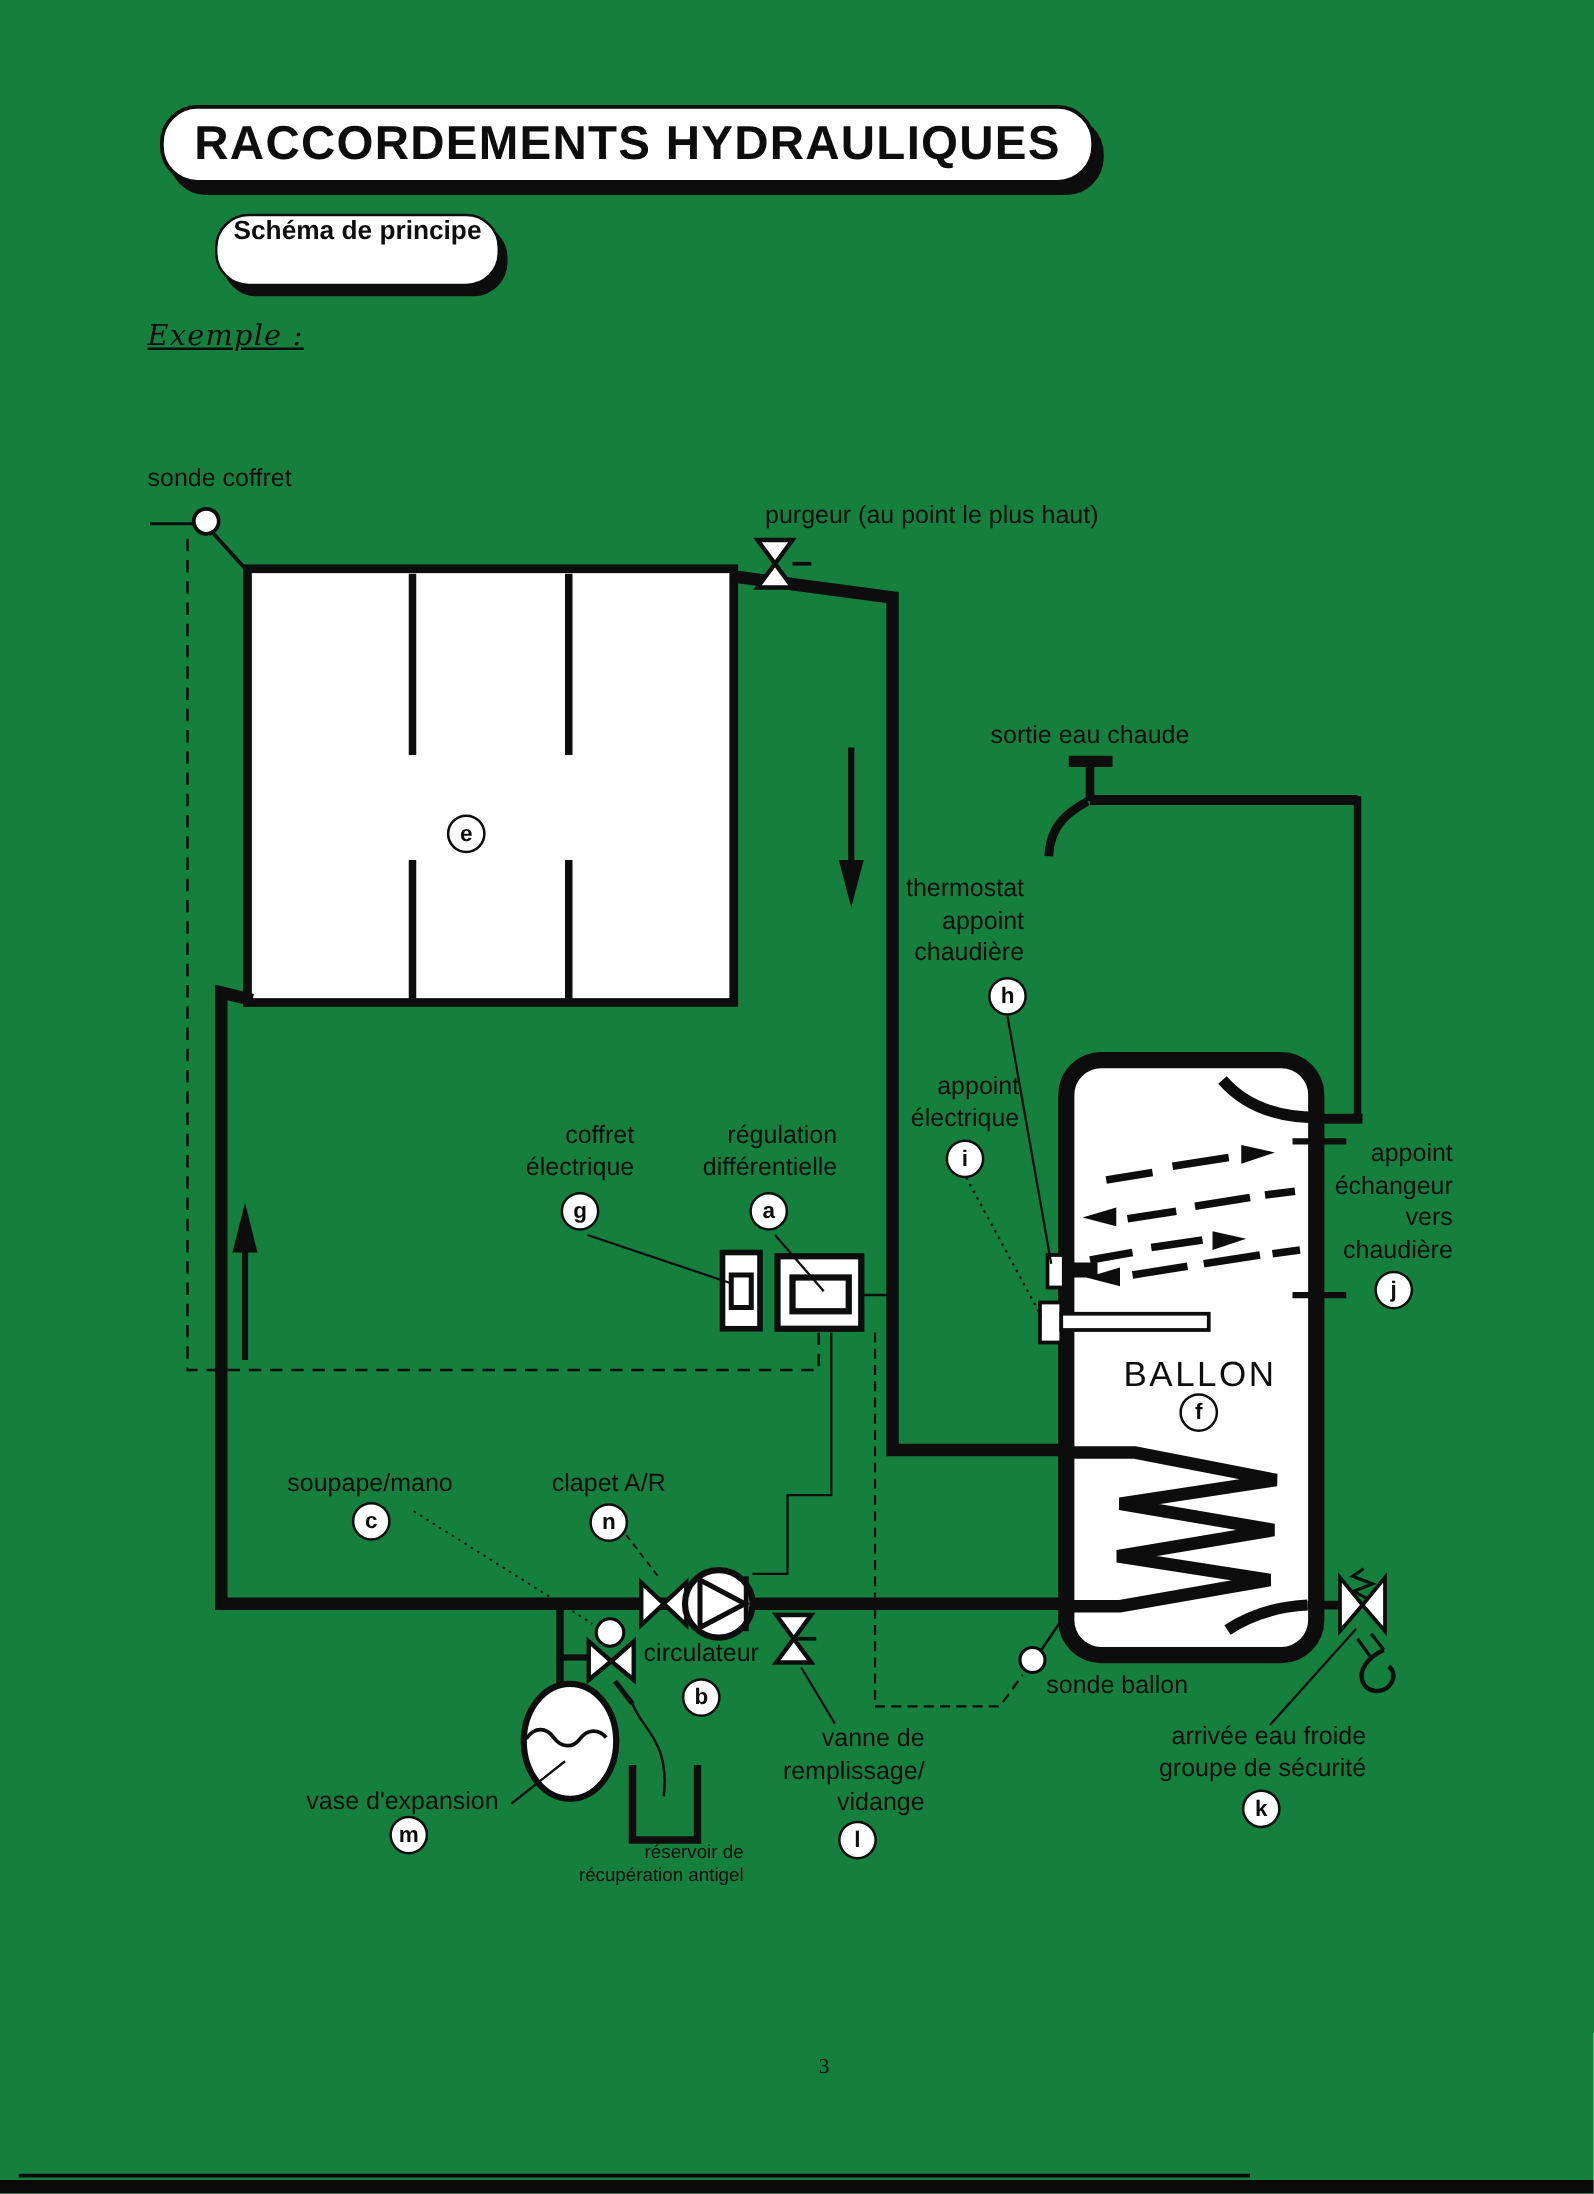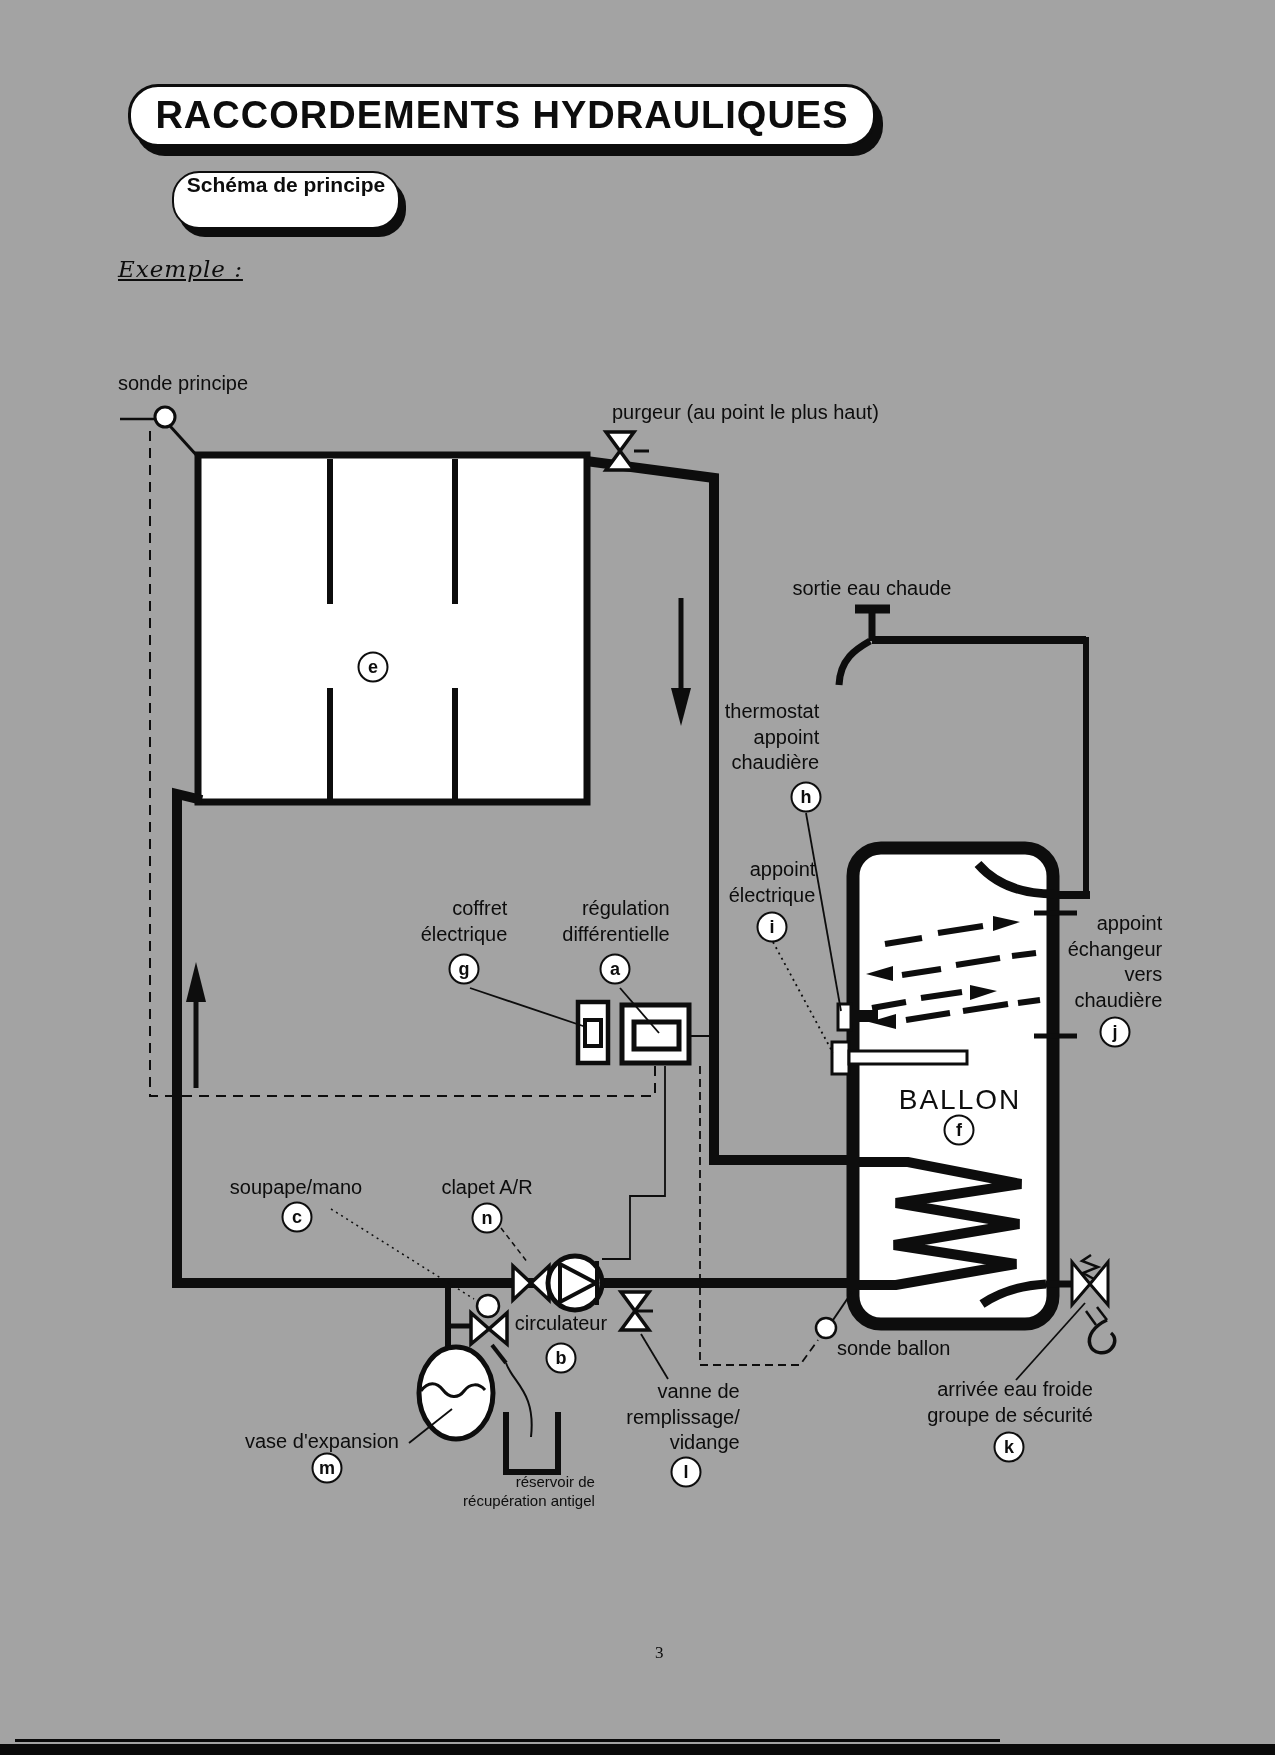--- a/index.html
+++ b/index.html
@@ -1,16 +1,16 @@
 <!DOCTYPE html>
 <html><head>
 <meta charset="utf-8">
 <style>
   html,body{margin:0;padding:0;background:#e8e8e8;}
-  .page{position:relative;width:1275px;height:1755px;margin:0 auto;background:#a3a3a3;overflow:hidden;
+  .page{position:relative;width:1275px;height:1755px;margin:0 auto;background:#15803d;overflow:hidden;
         font-family:"Liberation Sans",sans-serif;color:#0d0d0d;}
   svg.diagram{position:absolute;left:0;top:0;width:1275px;height:1755px;}
   .banner1{position:absolute;left:128px;top:84px;width:742px;height:57px;background:#fff;
            border:3px solid #0d0d0d;border-radius:30px;box-shadow:7px 9px 0 #0d0d0d;
            display:flex;align-items:center;justify-content:center;
            font-weight:bold;font-size:38px;letter-spacing:1px;}
   .banner2{position:absolute;left:172px;top:171px;width:224px;height:54px;background:#fff;
            border:2.5px solid #0d0d0d;border-radius:27px;box-shadow:6px 8px 0 #0d0d0d;
            display:flex;align-items:flex-start;justify-content:center;
            font-weight:bold;font-size:21px;}
@@ -189,21 +189,21 @@
   </svg>
 
   <div class="banner1">
       <span>RACCORDEMENTS HYDRAULIQUES</span>
     </div>
   <div class="banner2">
       <span>Schéma de principe</span>
     </div>
   <div class="example">Exemple :</div>
 
-  <div class="lb la" style="left:118px;top:371px">sonde principe</div>
+  <div class="lb la" style="left:118px;top:371px">sonde coffret</div>
   <div class="lb la" style="left:612px;top:400px">purgeur (au point le plus haut)</div>
   <div class="lb" style="left:872px;top:576px">sortie eau chaude</div>
   <div class="lb" style="left:772px;top:699px">thermostat
 appoint
 chaudière</div>
   <div class="lb" style="left:772px;top:857px">appoint
 électrique</div>
   <div class="lb" style="left:1115px;top:911px">appoint
 échangeur
 vers

